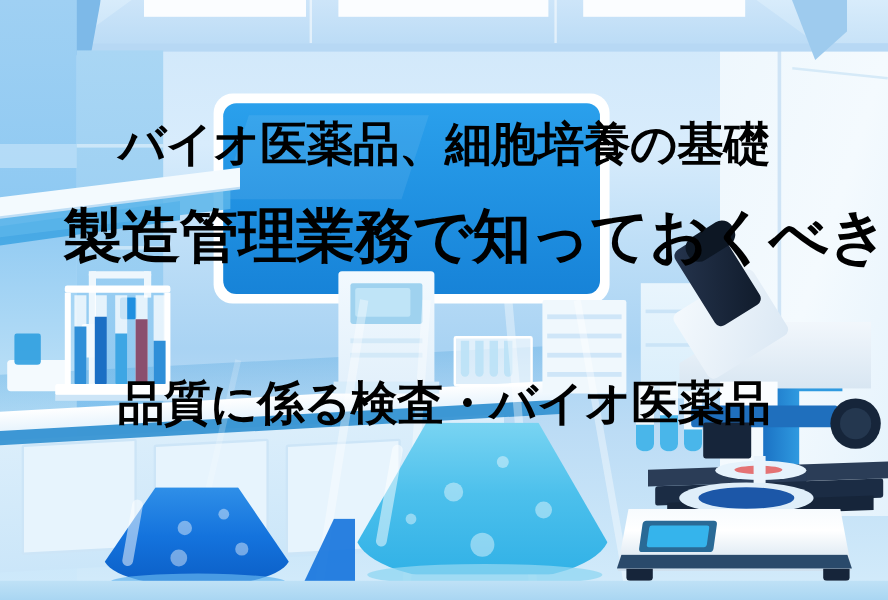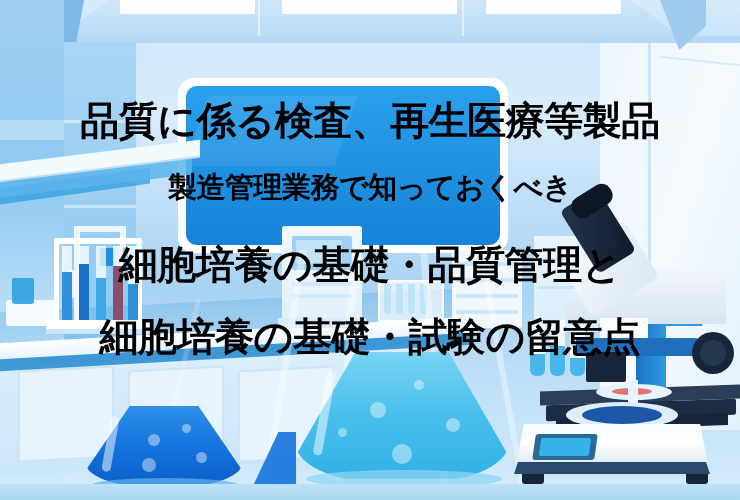--- a/index.html
+++ b/index.html
@@ -451,21 +451,21 @@
     position: absolute;
     width: 740px;
     text-align: center;
     color: #000000;
     font-weight: 700;
     letter-spacing: -0.5px;
     white-space: nowrap;
     line-height: 1;
   }
   .t1 { top: 101px; font-size: 39px; }
-  .t2 { top: 173px; font-size: 29px; }
+  .t2 { top: 173px; font-size: 49px; text-align: right; }
   .t3 { top: 245px; font-size: 39px; }
   .t4 { top: 317px; font-size: 39px; }
   .tdate {
     position: absolute;
     top: 375px;
     width: 740px;
     text-align: center;
     color: #000000;
     font-weight: 700;
     font-size: 38px;
@@ -636,19 +636,18 @@
     </div>
     <div class="layer flask-shadow" style="left:92px;top:478px;width:146px;height:14px;background:#63b4ee;opacity:.7;"></div>
 
     <div class="layer" style="left:252px;top:432px;width:44px;height:56px;background:#1473dd;border-radius:6px 0 0 0;clip-path:polygon(60% 0%,100% 0%,100% 100%,0% 100%);opacity:.9;"></div>
 
     <div class="layer" style="left:0;top:484px;width:740px;height:16px;background:linear-gradient(to bottom,#bfe1f6,#a9d6f2);"></div>
 
   </div>
 
   <div class="titleblock">
-    <div class="tline t1">品質に係る検査、再生医療等製品</div>
+    <div class="tline t1">バイオ医薬品、細胞培養の基礎</div>
     <div class="tline t2">製造管理業務で知っておくべき</div>
-    <div class="tline t3">細胞培養の基礎・品質管理と</div>
-    <div class="tline t4">細胞培養の基礎・試験の留意点</div>
+    <div class="tline t4">品質に係る検査・バイオ医薬品</div>
   </div>
 
 </div>
 
 </body></html>

